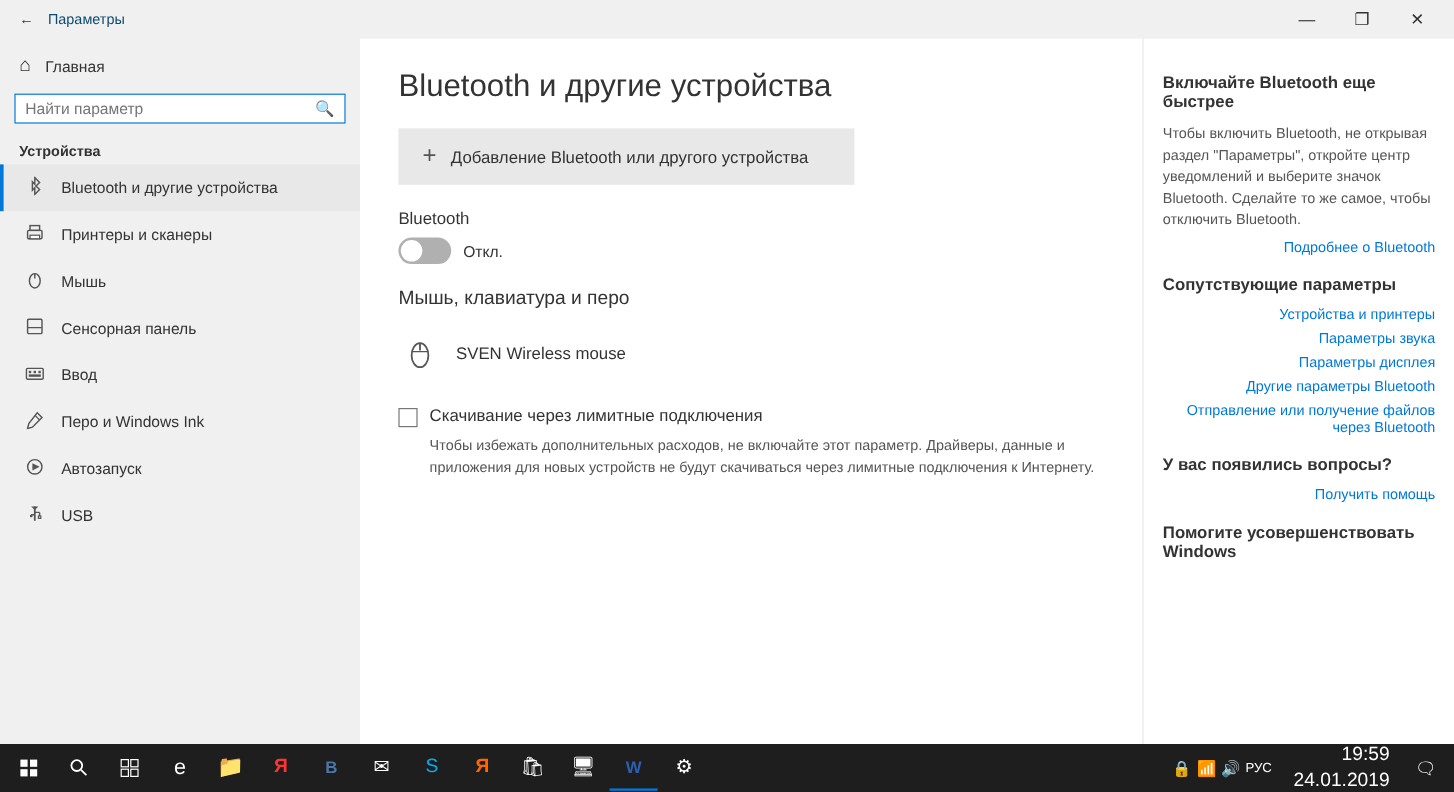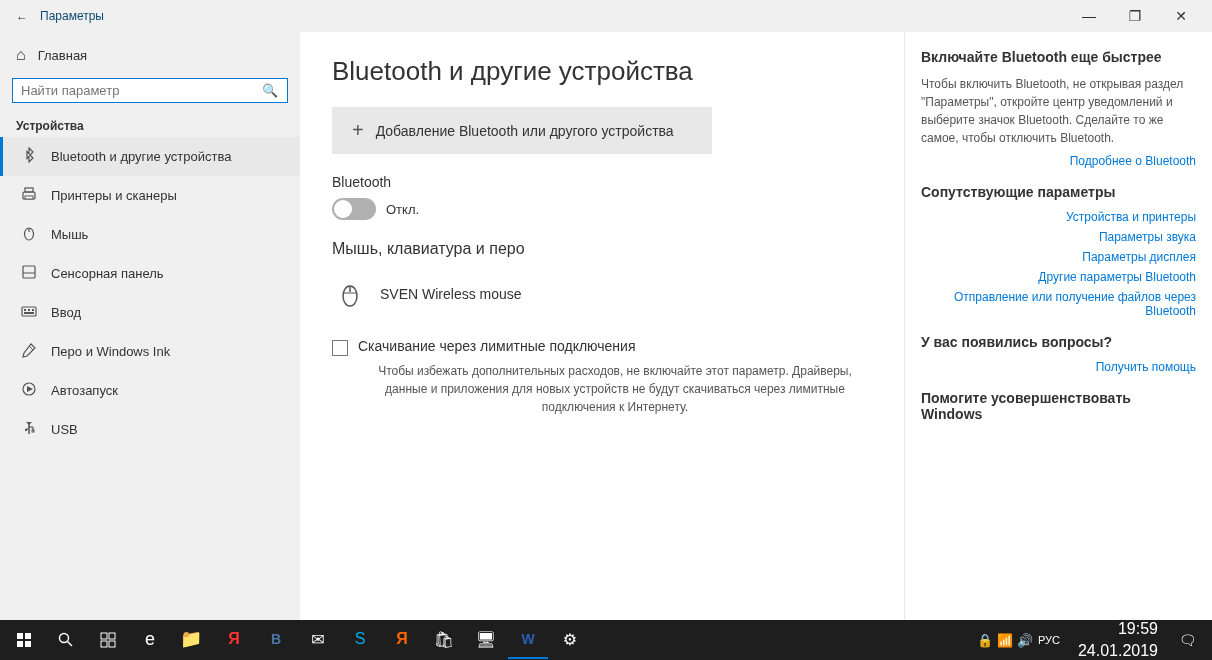--- a/index.html
+++ b/index.html
@@ -246,28 +246,27 @@
     .checkbox-label {
       font-size: 14px;
       color: #333;
     }
     .checkbox-desc {
       font-size: 12px;
       color: #555;
       margin-left: 26px;
       margin-top: 4px;
       line-height: 1.5;
-      text-align: center;
     }
 
     
     .right-panel {
-      width: 308px;
+      width: 260px;
       background: white;
-      padding: 17px 16px;
+      padding: 28px 16px;
       overflow-y: auto;
       flex-shrink: 0;
       border-left: 1px solid #e8e8e8;
     }
     .right-section-title {
       font-size: 14px;
       font-weight: 600;
       color: #333;
       margin-bottom: 10px;
       margin-top: 16px;

